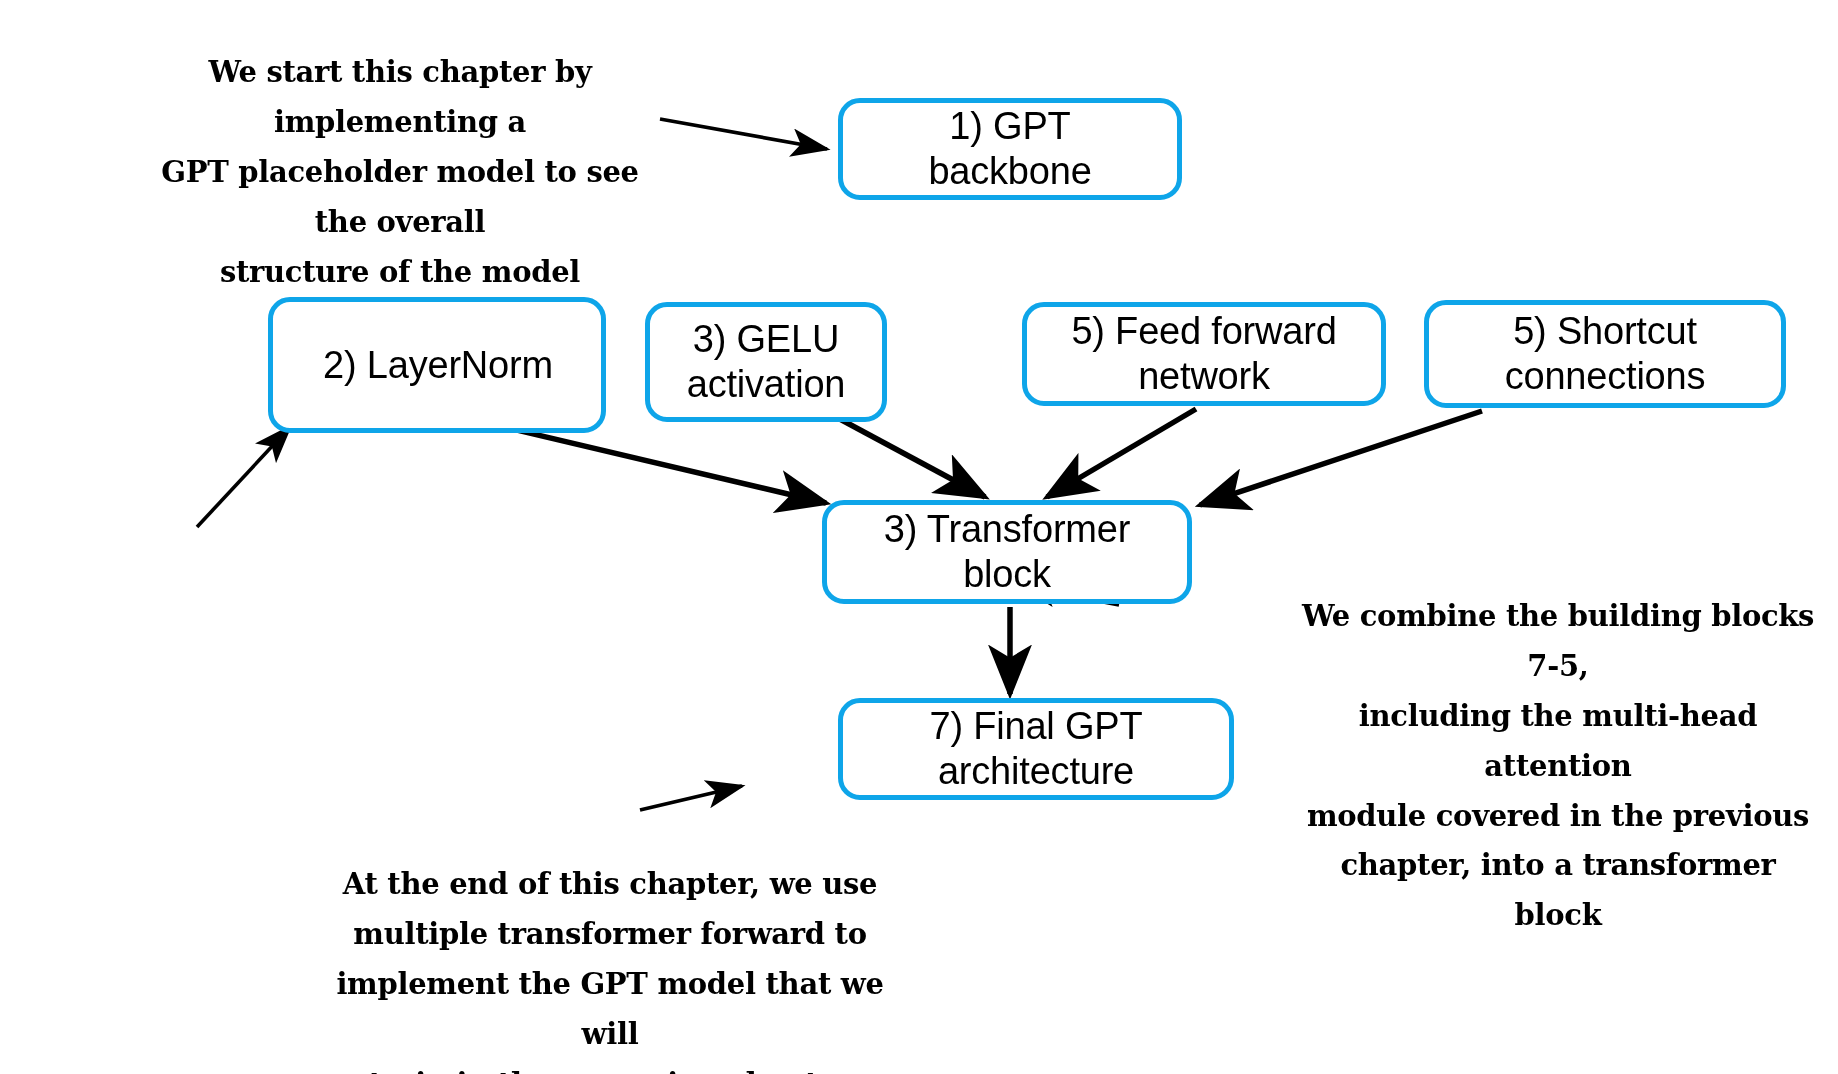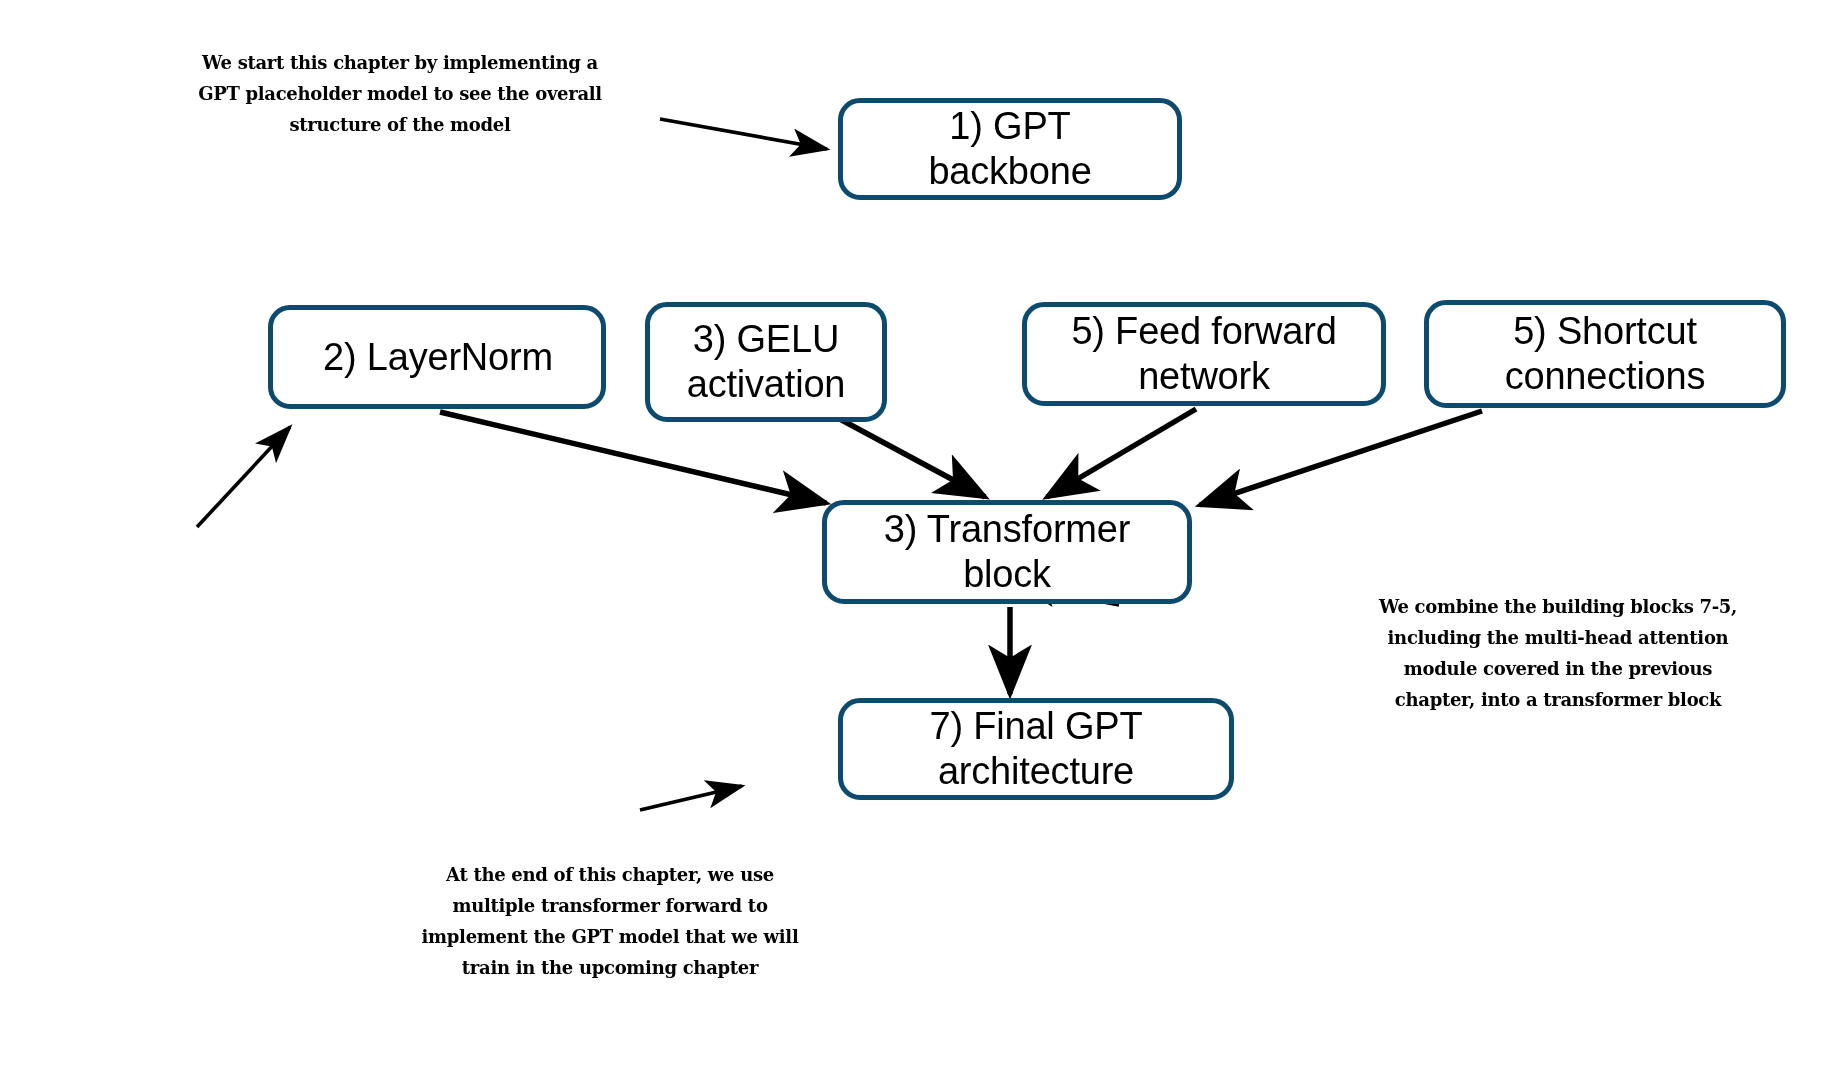--- a/index.html
+++ b/index.html
@@ -19,41 +19,41 @@
     position: absolute;
     left: 0;
     top: 0;
     width: 1838px;
     height: 1074px;
     pointer-events: none;
   }
   .node {
     position: absolute;
     box-sizing: border-box;
-    border: 5px solid #0c4a6e;
+    border: 5px solid #0ea5e9;
     border-radius: 22px;
     background: #ffffff;
     display: flex;
     align-items: center;
     justify-content: center;
     text-align: center;
     font-family: "Liberation Sans", sans-serif;
     font-size: 38px;
     font-weight: 400;
     color: #000000;
     line-height: 1.18;
     letter-spacing: -0.2px;
     white-space: pre-line;
     padding: 0 8px;
   }
   .annot {
     position: absolute;
     font-family: "DejaVu Serif", serif;
     font-weight: 700;
-    font-size: 18px;
+    font-size: 29px;
     color: #000000;
     text-align: center;
     line-height: 1.72;
     white-space: pre-line;
     letter-spacing: -0.3px;
   }
 </style>
 </head>
 <body>
 
@@ -84,21 +84,21 @@
     <line x1="197" y1="527" x2="290" y2="427" stroke="#000000" stroke-width="3.6" marker-end="url(#ah-small)"></line>
 
     <line x1="1119" y1="605" x2="1020" y2="586" stroke="#000000" stroke-width="3.6" marker-end="url(#ah-small)"></line>
 
     <line x1="640" y1="810" x2="742" y2="786" stroke="#000000" stroke-width="3.6" marker-end="url(#ah-small)"></line>
   </svg>
 
   <div class="node" style="left:838px; top:98px; width:344px; height:102px;">1) GPT
 backbone</div>
 
-  <div class="node" style="left:268px; top:305px; width:338px; height:104px;padding-left:10px;">2) LayerNorm</div>
+  <div class="node" style="left:268px; top:297px; width:338px; height:136px;padding-left:10px;">2) LayerNorm</div>
 
   <div class="node" style="left:645px; top:302px; width:242px; height:120px;">3) GELU
 activation</div>
 
   <div class="node" style="left:1022px; top:302px; width:364px; height:104px;">5) Feed forward
 network</div>
 
   <div class="node" style="left:1424px; top:300px; width:362px; height:108px;">5) Shortcut
 connections</div>
 

